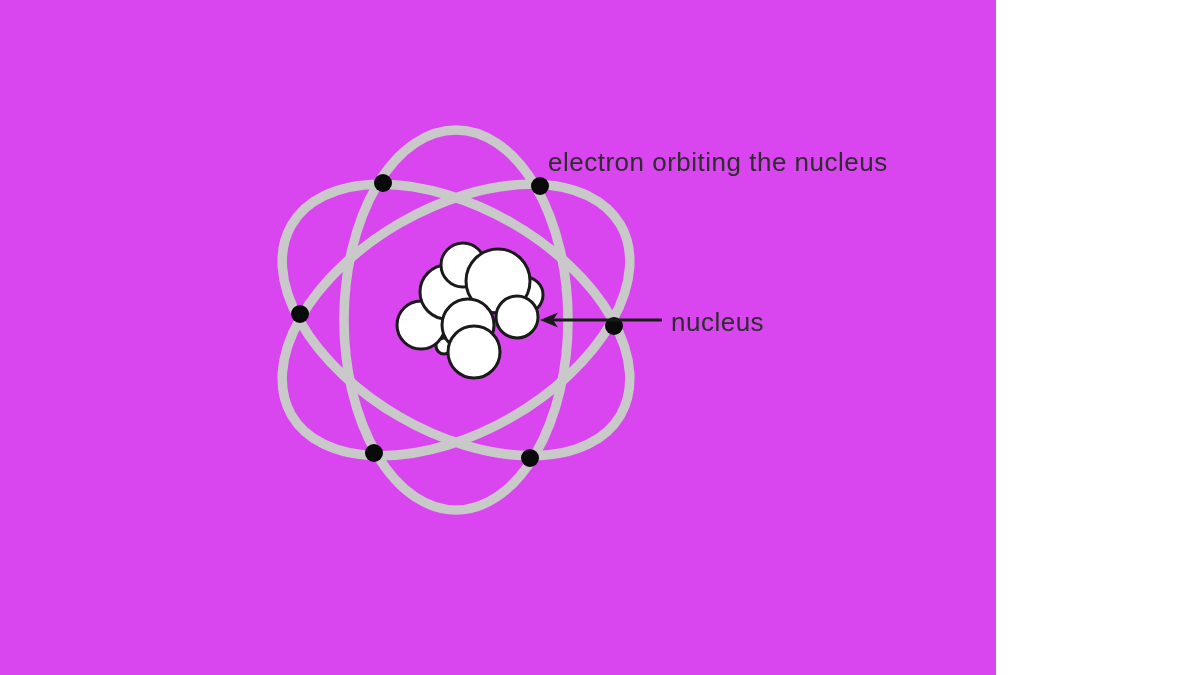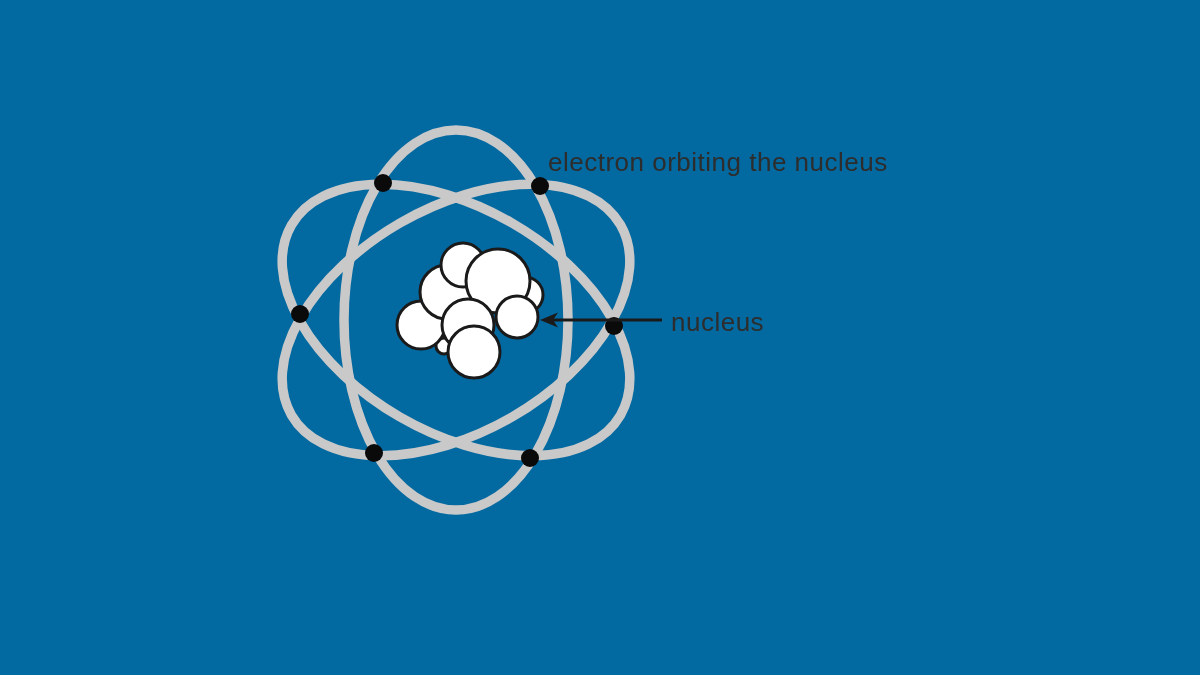--- a/index.html
+++ b/index.html
@@ -2,23 +2,23 @@
 <html><head>
 <meta charset="utf-8">
 <style>
   html, body {
     margin: 0;
     padding: 0;
     background: #ffffff;
   }
   .stage {
     position: relative;
-    width: 1200px;
+    width: 996px;
     height: 675px;
-    background: #0369a1;
+    background: #d946ef;
     overflow: hidden;
     font-family: "Liberation Sans", sans-serif;
   }
   svg text {
     font-family: "Liberation Sans", sans-serif;
     font-size: 26px;
     letter-spacing: 0.5px;
   }
 </style>
 </head>

